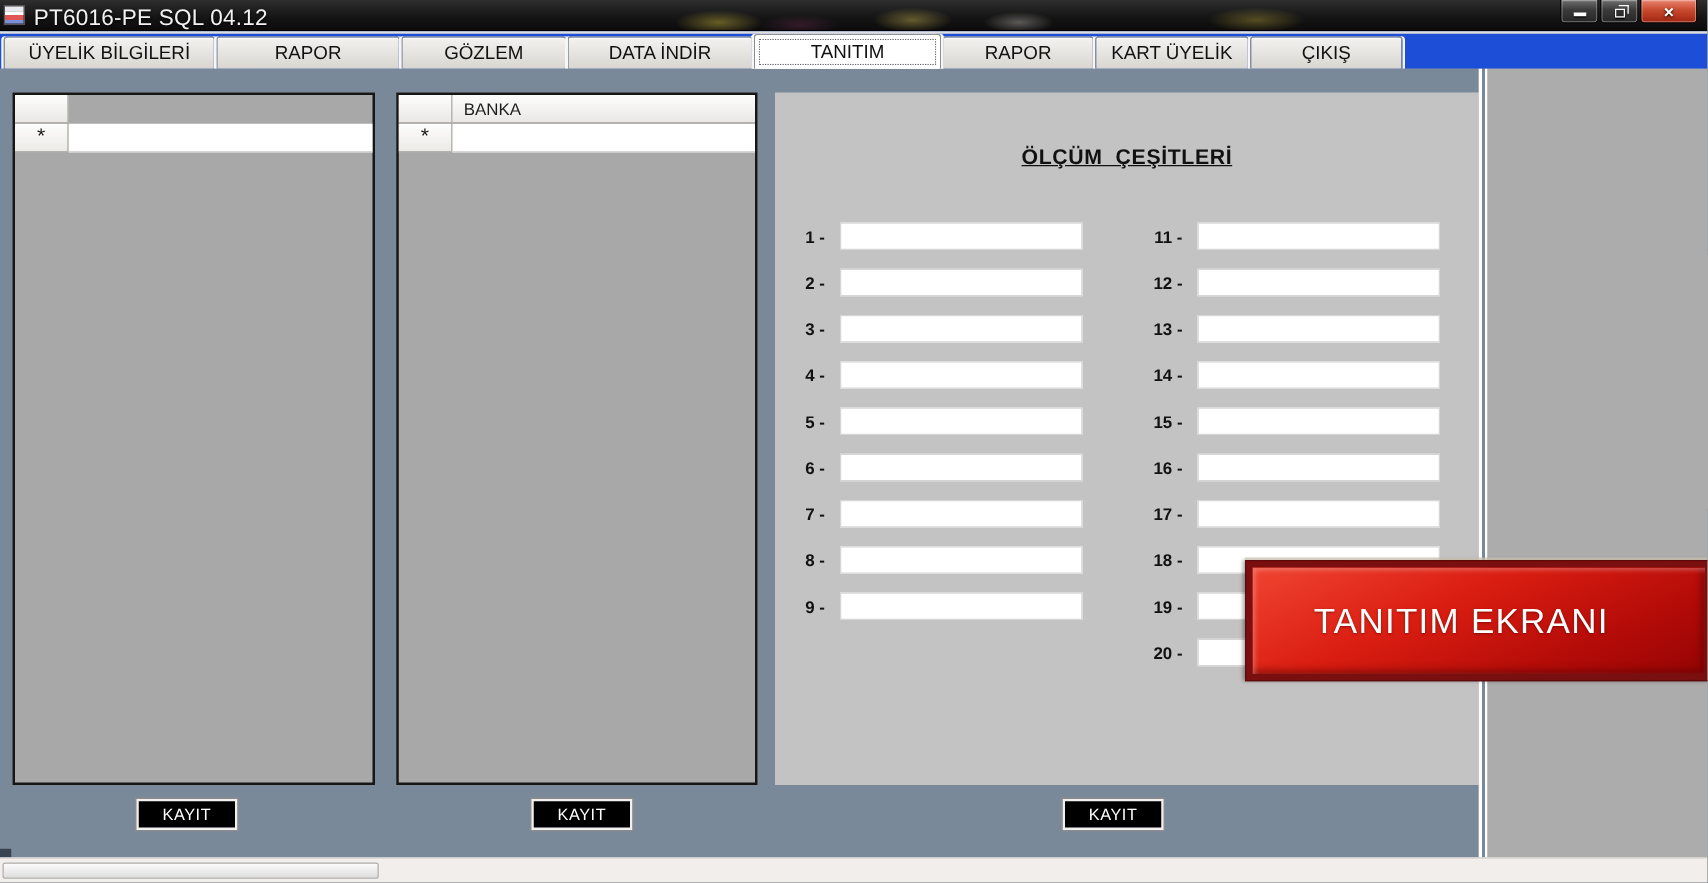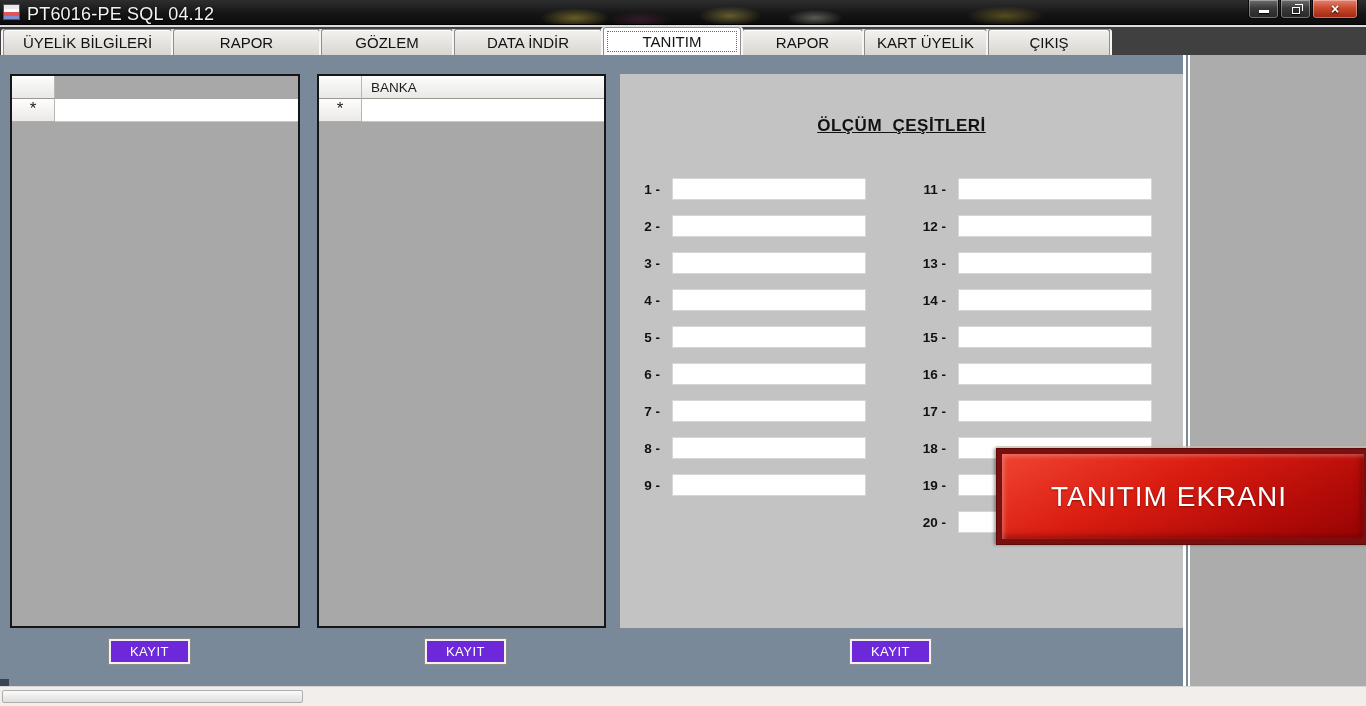--- a/index.html
+++ b/index.html
@@ -35,21 +35,21 @@
   .glyph-min { width:10px; height:3px; background:#fff; box-shadow:0 1px 1px #000; margin-top:4px; }
   .glyph-restore { position:relative; width:8px; height:7px; border:1px solid #fff;
     background:rgba(0,0,0,.15); margin-top:2px; box-shadow:0 1px 1px #000; }
   .glyph-restore::before { content:""; position:absolute; left:2px; top:-4px; width:7px; height:6px;
     border:1px solid #fff; border-bottom:none; border-left:none; }
   .glyph-close { color:#fff; font-size:14px; font-weight:bold; line-height:14px;
     text-shadow:0 1px 2px #000; }
 
   
   .tabstrip { position:absolute; left:0; top:25px; width:1366px; height:30px;
-    background:#404040; border-top:2px solid #dcdcdc; }
+    background:#1d4ed8; border-top:2px solid #dcdcdc; }
   .tabs { position:absolute; left:3px; bottom:0; display:flex; align-items:flex-end; height:28px; }
   .tab { height:26px; margin-right:1px; background:linear-gradient(#f3f2f0, #d9d6d1);
     border:1px solid #8e8e8e; border-bottom:none; border-radius:3px 3px 0 0;
     box-shadow:2px 0 0 0 #f6f6f6, -2px 0 0 0 #f6f6f6, inset 0 1px 0 #fff;
     display:flex; align-items:center; justify-content:center;
     font-size:15px; color:#111; cursor:default; }
   .tab.active { height:28px; background:#fff; position:relative; z-index:2; }
   .tab.active .focus-rect { position:absolute; inset:3px; border:1px dotted #666; border-radius:1px; }
 
   
@@ -82,21 +82,21 @@
   .mcol { position:absolute; top:104px; display:flex; flex-direction:column; }
   .mcol-a { left:0; }
   .mcol-b { left:286px; }
   .mrow { display:flex; align-items:center; height:22px; margin-bottom:15px; }
   .mlabel { width:40px; text-align:right; margin-right:12px;
     font-size:13.5px; font-weight:bold; color:#111; white-space:nowrap; }
   .minput { width:194px; height:22px; border:1px solid #d6d6d6; background:#fff;
     font-size:13px; padding:0 4px; outline:none; font-family:"Liberation Sans", sans-serif; }
 
   
-  .kayit { position:absolute; width:81px; height:25px; background:#6d28d9; color:#fff;
+  .kayit { position:absolute; width:81px; height:25px; background:#000000; color:#fff;
     border:2px solid #f1f1f1; box-shadow:0 0 0 1px #8d8d8d;
     font-size:13px; letter-spacing:.5px; font-family:"Liberation Sans", sans-serif;
     display:flex; align-items:center; justify-content:center; cursor:default; }
   .kayit-1 { left:109px; top:584px; }
   .kayit-2 { left:425px; top:584px; }
   .kayit-3 { left:850px; top:584px; }
 
   
   .banner { position:absolute; left:996px; top:448px; width:374px; height:97px; z-index:20;
     background:#7a0f0f; border:1px solid #5e0a0a; padding:5px;
@@ -148,21 +148,21 @@
         </div>
       <div class="tab" style="width:147px">
           <span>RAPOR</span>
         </div>
       <div class="tab" style="width:132px">
           <span>GÖZLEM</span>
         </div>
       <div class="tab" style="width:148px">
           <span>DATA İNDİR</span>
         </div>
-      <div class="tab active" style="width:138px">
+      <div class="tab active" style="width:150px">
         <div class="focus-rect"></div>
         <span>TANITIM</span>
       </div>
       <div class="tab" style="width:121px">
           <span>RAPOR</span>
         </div>
       <div class="tab" style="width:123px">
           <span>KART ÜYELİK</span>
         </div>
       <div class="tab" style="width:122px">

